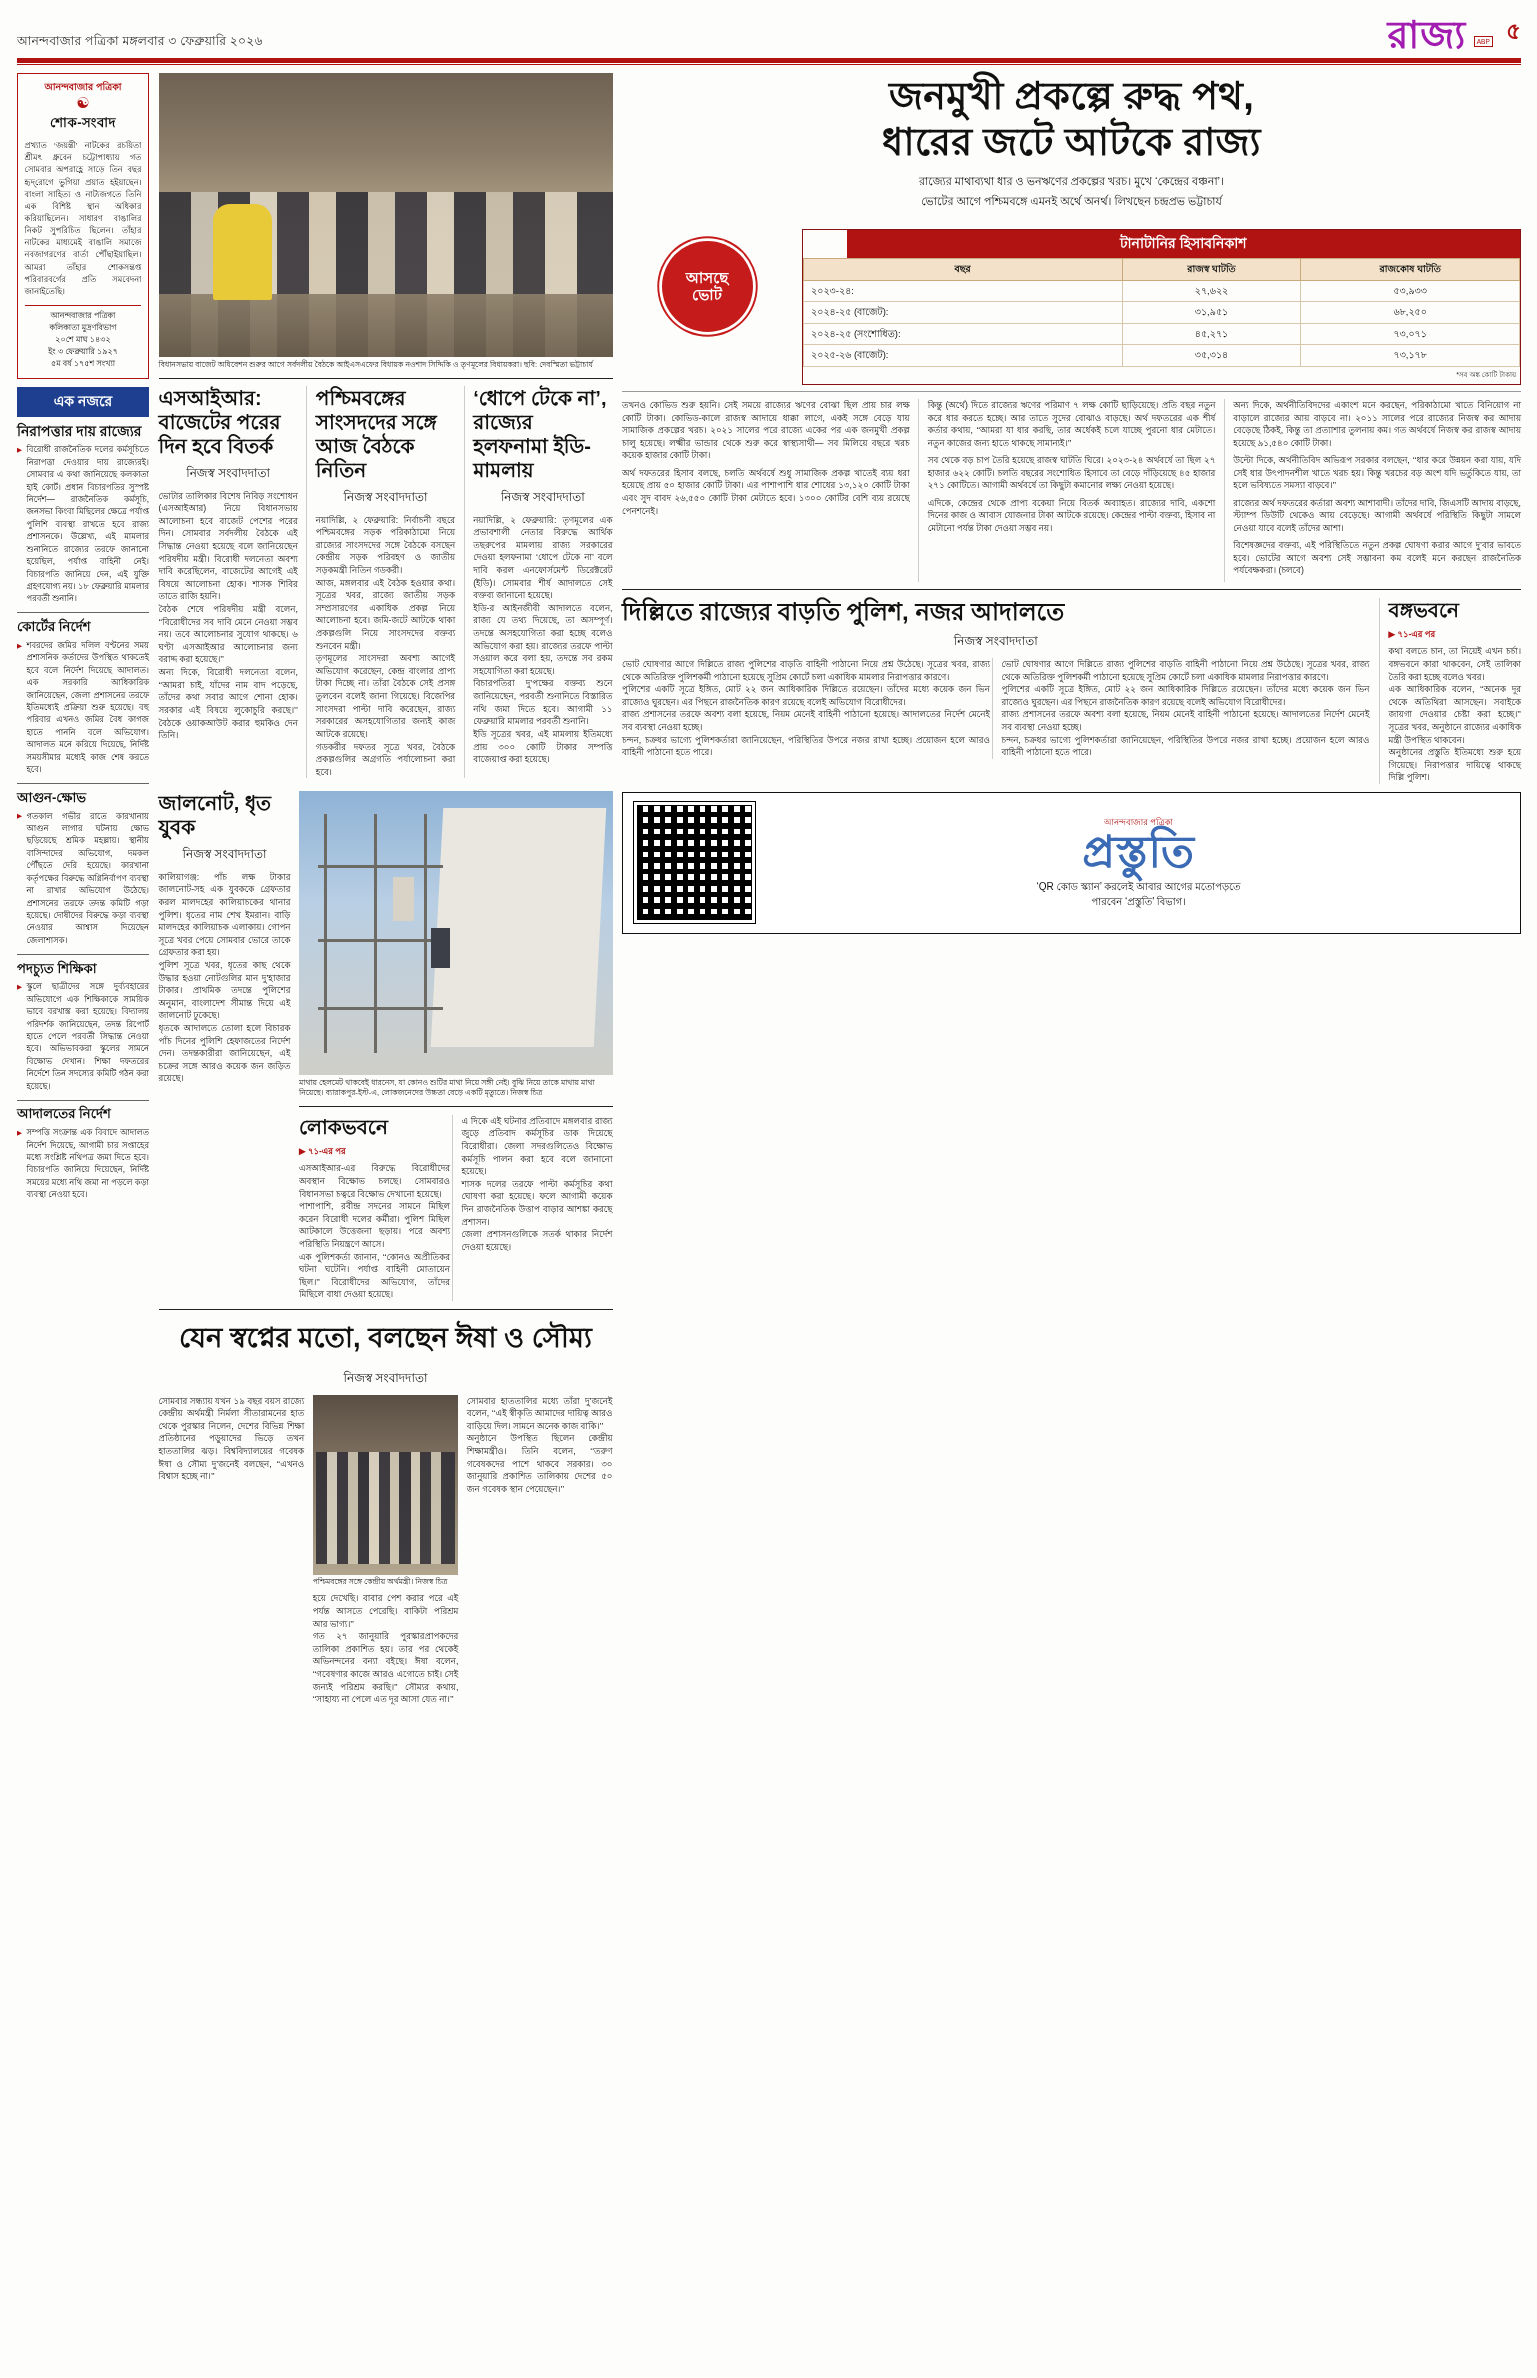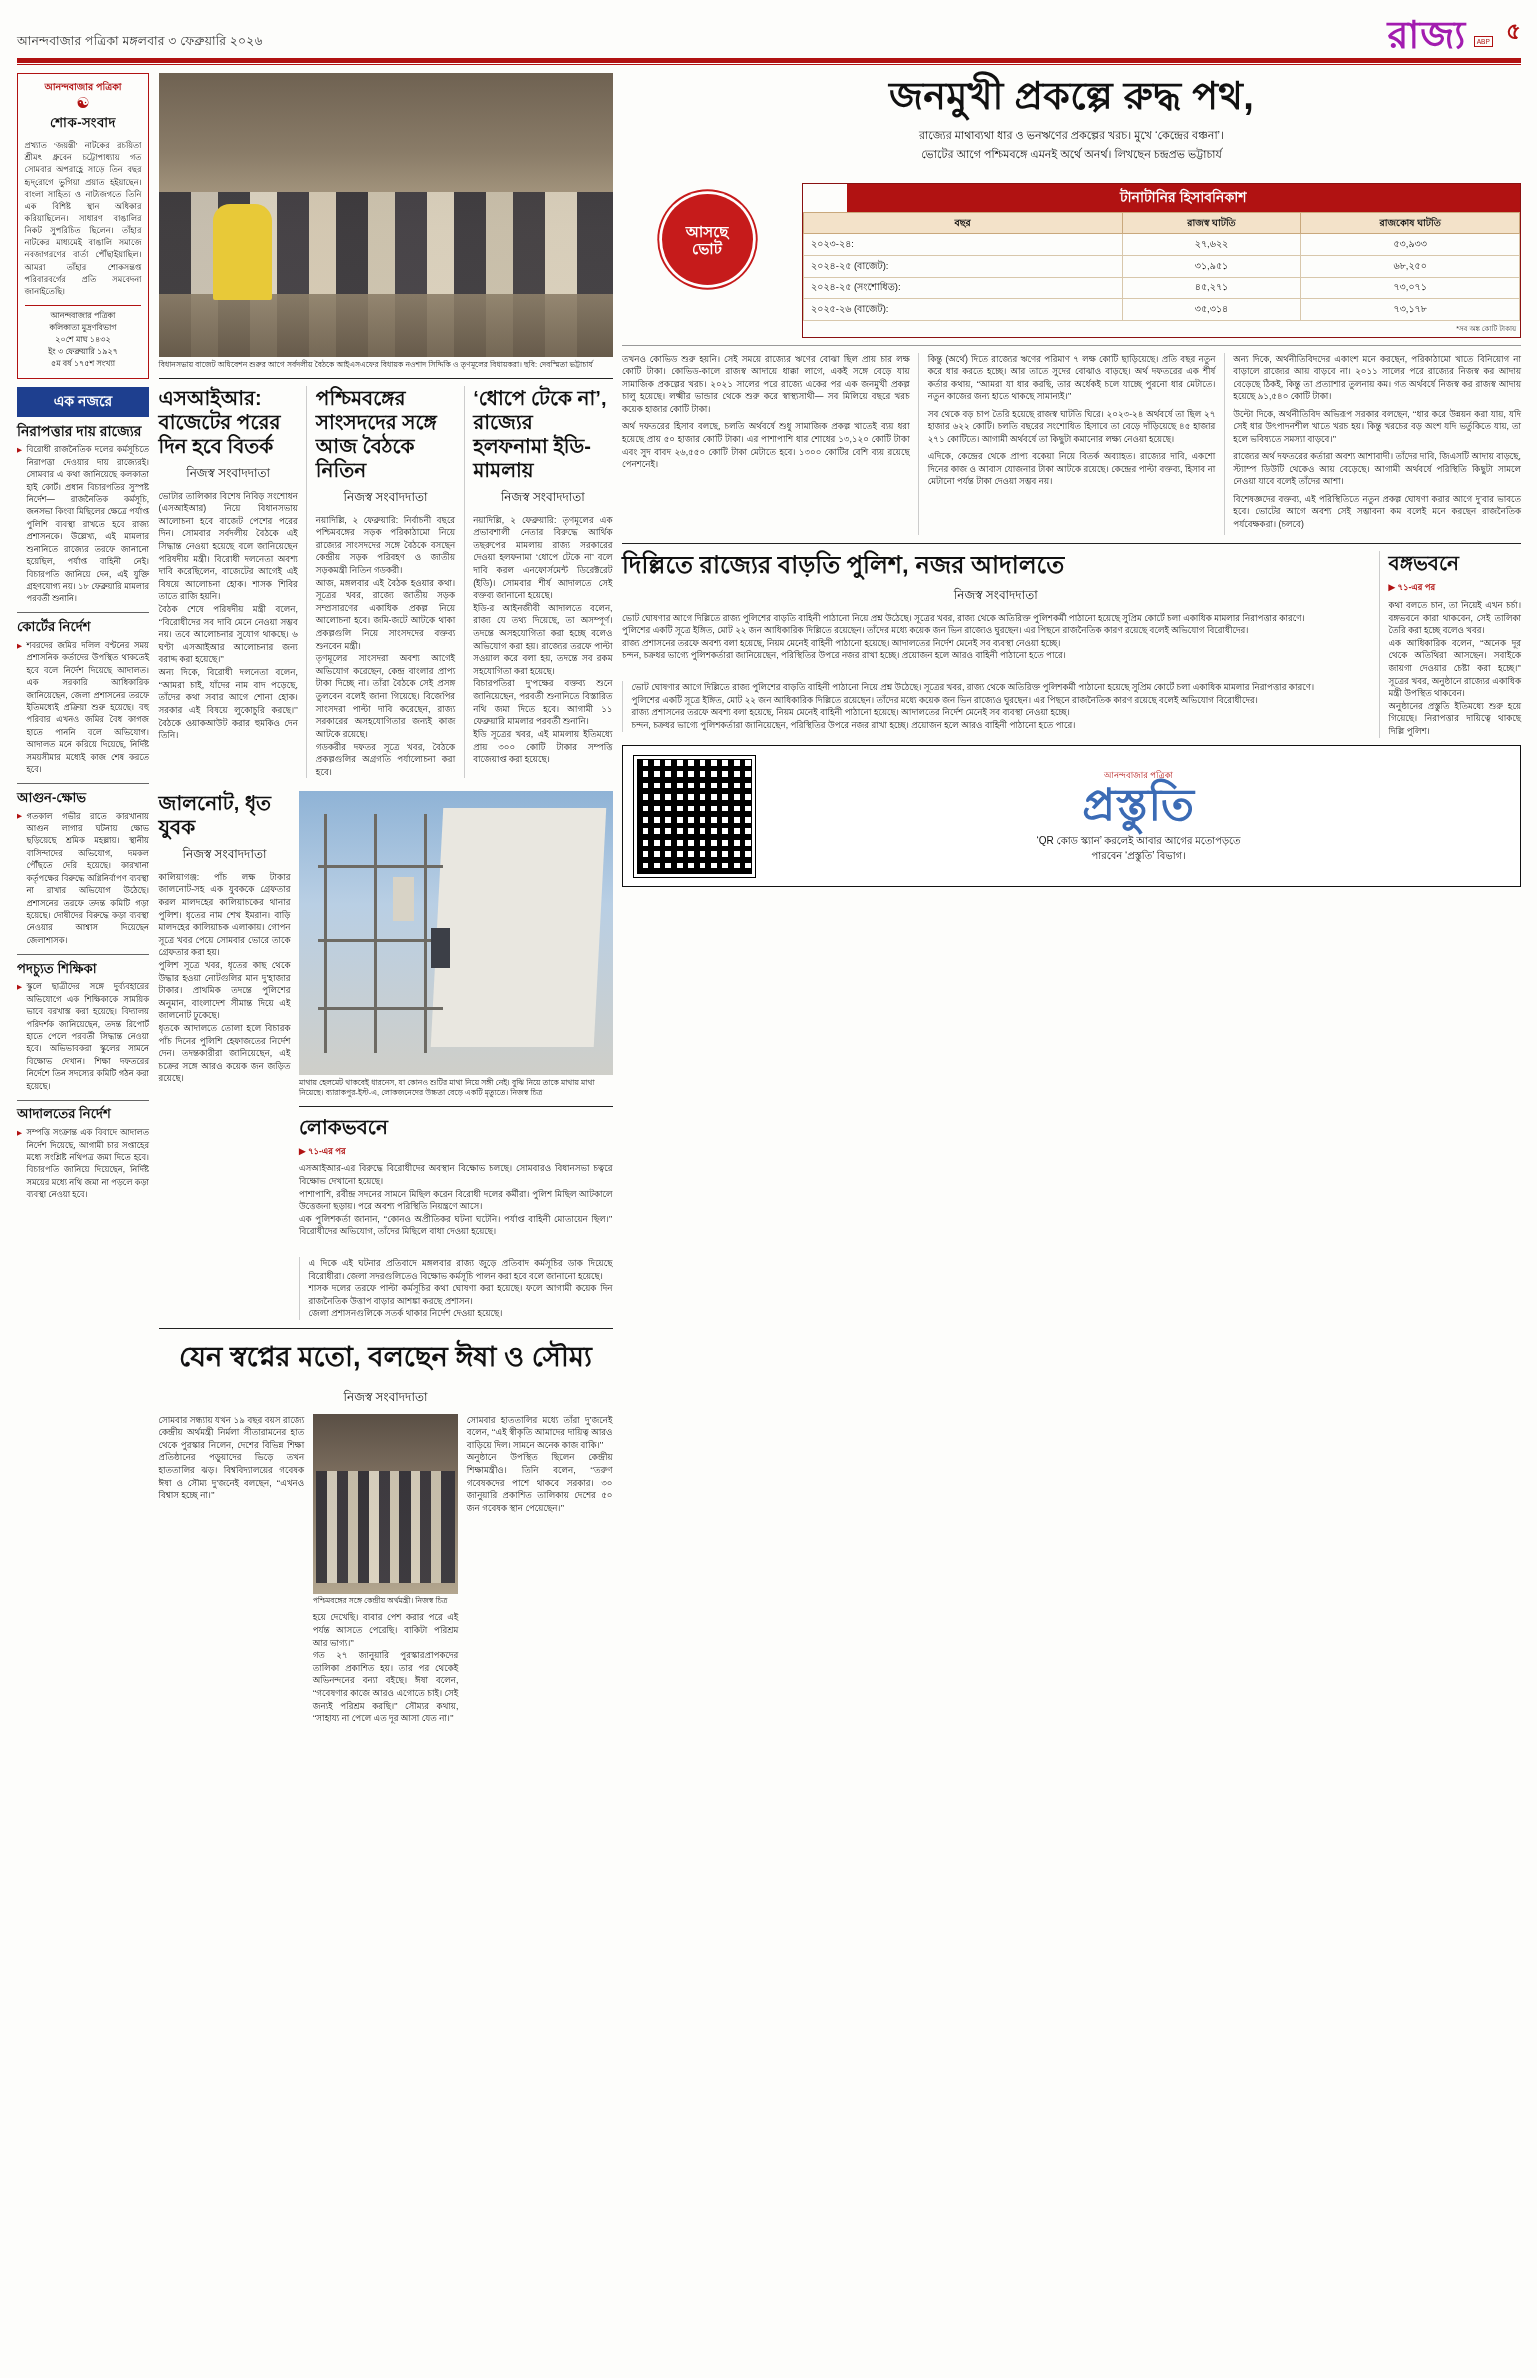--- a/index.html
+++ b/index.html
@@ -98,21 +98,21 @@
 
   
   .hl-title { font-size:20px; font-weight:bold; line-height:1.2; text-align:left; margin:0 0 5.7px 0; }
   .hl-title.left { text-align:left; }
   .hl-title.xl { font-size:24px; }
   .sub-src { font-size:12px; text-align:center; margin:2.8px 0 5.7px 0; }
   .sep-line { border-top:0.9px solid #999; margin:6.6px 0; }
   .sep-line-dark { border-top:1.9px solid #222; margin:7.6px 0; }
   .colgap { border-left:0.9px solid #ccc; }
 
-  .cols2 { display:flex; gap:19px;flex-direction:column; }
+  .cols2 { display:flex; gap:2px; }
   .cols3 { display:flex; gap:8.5px; }
   .c { flex:1; }
 
   .cont-marker { color:#b11212; font-weight:bold; font-size:8.5px; }
 
   
   .feat-title { font-size:27.4px; font-weight:bold; text-align:center; margin:3.8px 0 5.7px 0; }
 
   
   .ad-box { border:1.9px solid #111; margin-top:7.6px; padding:9.5px 11.4px; display:flex; align-items:center; gap:13.2px; background:#fff; }
@@ -288,20 +288,21 @@
             <div class="body-text" style="white-space:pre-line">সোমবার হাততালির মধ্যে তাঁরা দু’জনেই বলেন, ‘‘এই স্বীকৃতি আমাদের দায়িত্ব আরও বাড়িয়ে দিল। সামনে অনেক কাজ বাকি।’’
 অনুষ্ঠানে উপস্থিত ছিলেন কেন্দ্রীয় শিক্ষামন্ত্রীও। তিনি বলেন, ‘‘তরুণ গবেষকদের পাশে থাকবে সরকার। ৩০ জানুয়ারি প্রকাশিত তালিকায় দেশের ৫০ জন গবেষক স্থান পেয়েছেন।’’</div>
           </div>
         </div>
       </div>
     </div>
 
     <div class="col-right">
 
       <div class="lead-head">জনমুখী প্রকল্পে রুদ্ধ পথ,</div>
+      <div class="lead-head">ধারের জটে আটকে রাজ্য</div>
       <div class="lead-sub">রাজ্যের মাথাব্যথা ধার ও ভনঋণের প্রকল্পের খরচ। মুখে ‘কেন্দ্রের বঞ্চনা’।</div>
       <div class="lead-sub" style="margin-top:1.9px">ভোটের আগে পশ্চিমবঙ্গে এমনই অর্থে অনর্থ। লিখছেন চন্দ্রপ্রভ ভট্টাচার্য</div>
 
       <div style="display:flex; align-items:flex-start; gap:9.5px; margin-top:9.5px;">
         <div style="flex:none;width:170px;display:flex;align-items:center;justify-content:center;padding-top:21px">
           <div class="stamp-circle">
             <span>আসছে</span>
             <span>ভোট</span>
           </div>
         </div>

